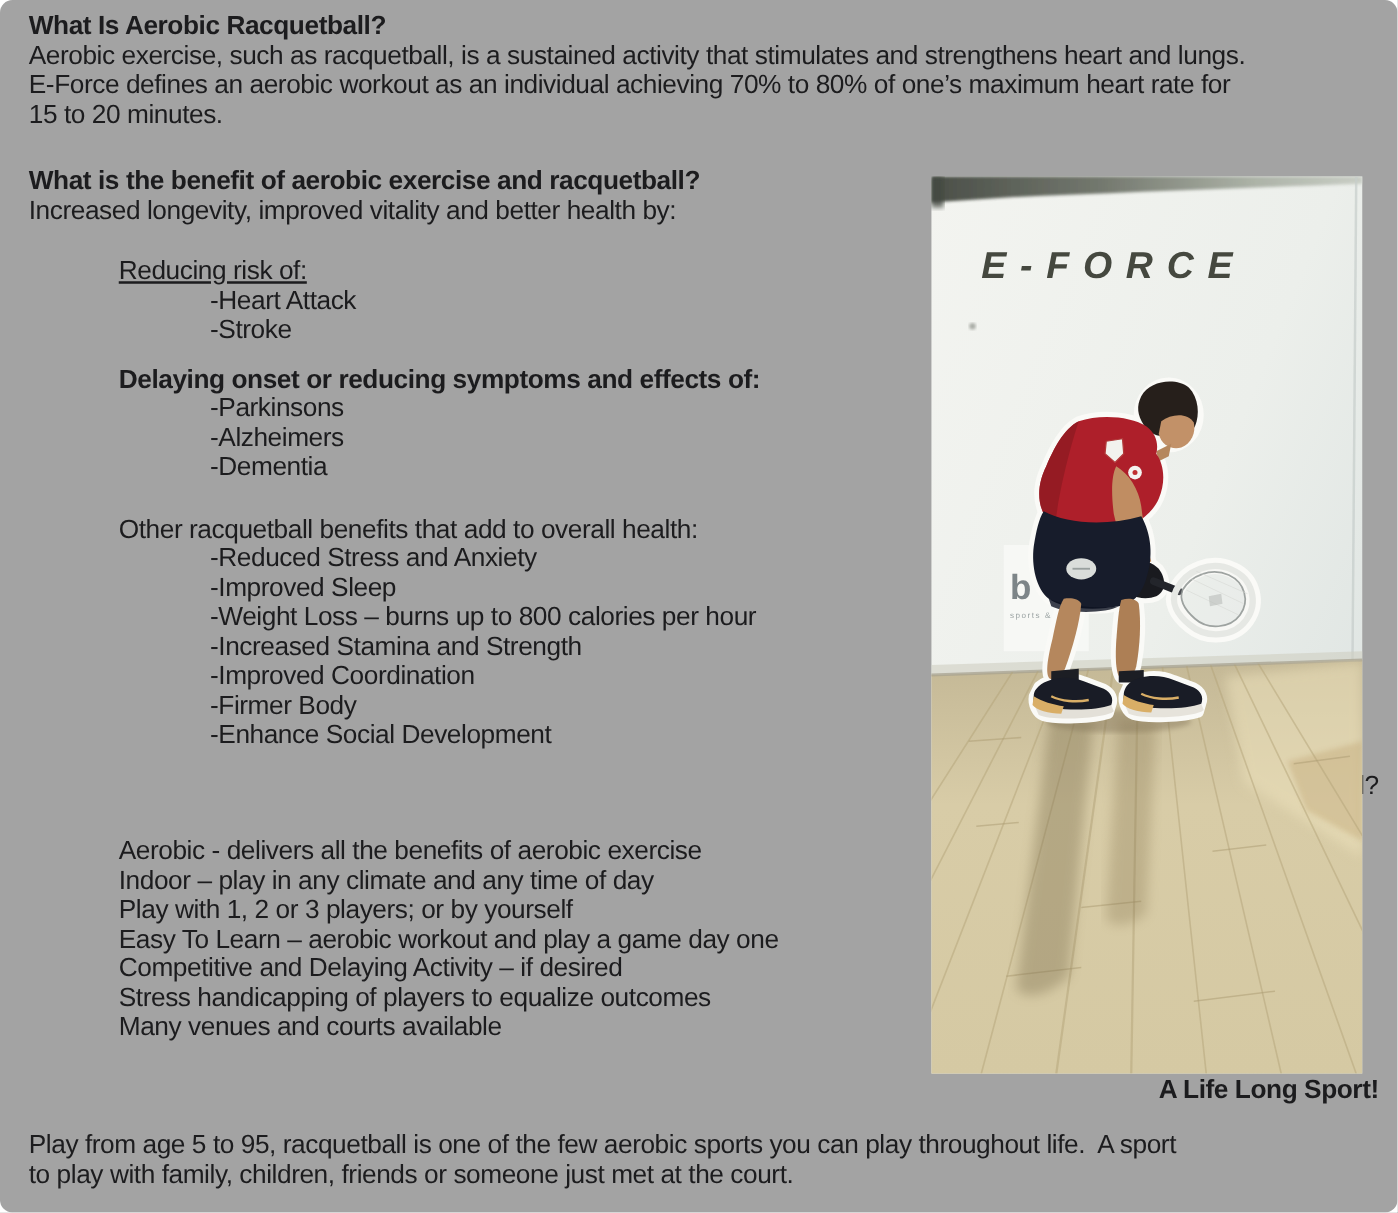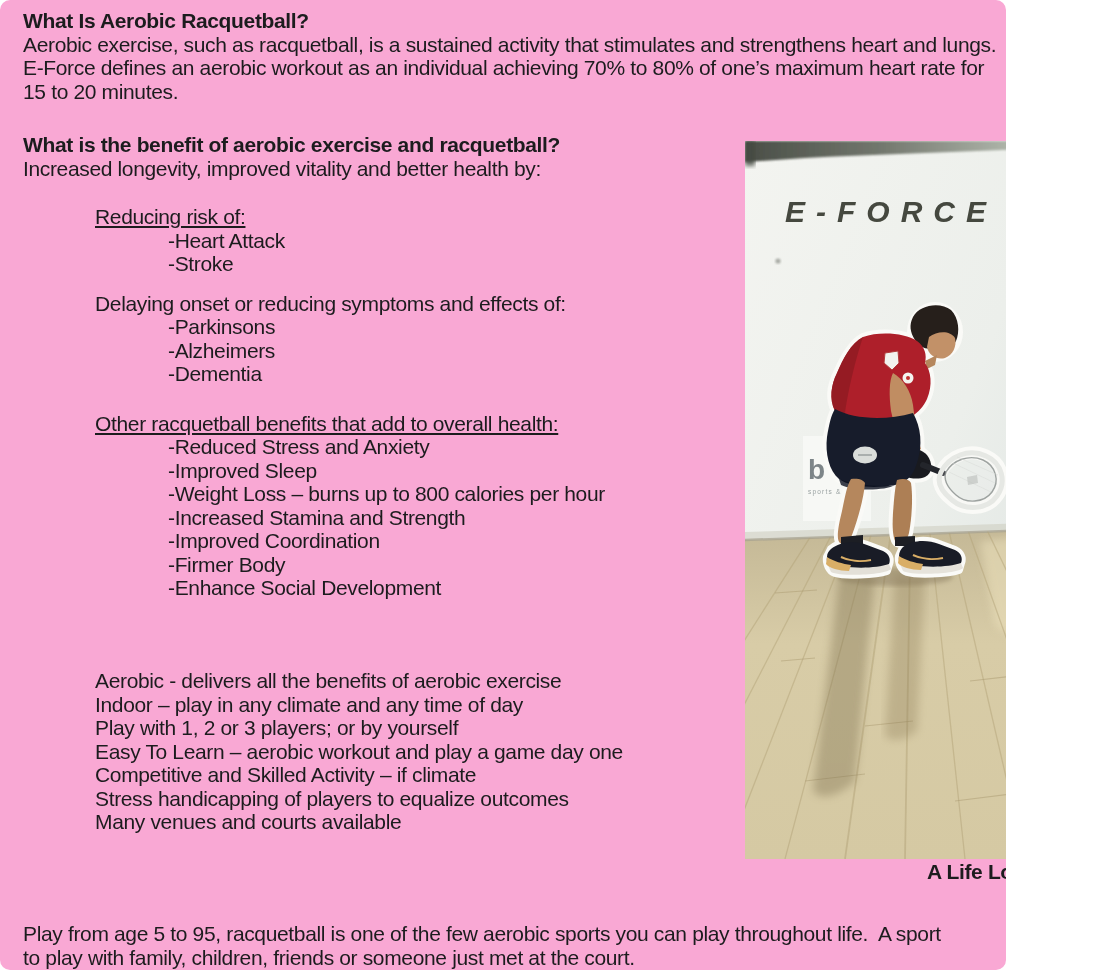--- a/index.html
+++ b/index.html
@@ -1,38 +1,38 @@
 <!DOCTYPE html>
 <html><head>
 <meta charset="utf-8">
 <style>
   html,body { margin:0; padding:0; background:#ffffff; }
   .page {
-    position:relative; width:1006px; height:970px;
-    background:#f9a8d4; border-radius:10px; overflow:hidden;
+    position:relative; width:1118px; height:970px;
+    background:#a3a3a3; border-radius:10px; overflow:hidden;
     font-family:"Liberation Sans", sans-serif;
     color:#1c1c1e;
   }
   .content {
     position:absolute; left:23px; top:9px; width:1080px;
     font-size:21px; line-height:23.5px; letter-spacing:-0.35px;
   }
   .line { white-space:pre; }
   .bold { font-weight:bold; }
   .h { font-weight:bold; white-space:pre; }
   .ind1 { margin-left:72px; }
   .ind2 { margin-left:145px; }
   .mt-h2  { margin-top:30px; }
   .mt-g1  { margin-top:25px;text-decoration:underline; }
-  .mt-g2  { margin-top:16px; }
-  .mt-g3  { margin-top:26px;text-decoration:underline; }
+  .mt-g2  { margin-top:16px;font-weight:bold; }
+  .mt-g3  { margin-top:26px; }
   .mt-h3  { margin-top:17px;text-align:right; }
   .mt-why { margin-top:29px; }
   .mt-h4  { margin-top:26px;text-align:right; }
-  .mt-p5  { margin-top:39px; }
+  .mt-p5  { margin-top:21px; }
   .photo {
     position:absolute; left:745px; top:141px; width:345px; height:718px;
   }
   .photo svg { display:block; width:100%; height:100%; }
   
   .halo path, .halo ellipse, .halo circle { stroke:#fafaf7; stroke-width:8px; stroke-linejoin:round; stroke-linecap:round; fill:#fafaf7; }
   .halo .ring { fill:none; stroke-width:13px; }
   .logo-text { font-family:"Liberation Sans", sans-serif; font-weight:bold; font-style:italic; }
   .sign-text { font-family:"Liberation Sans", sans-serif; }
 </style>
@@ -68,21 +68,21 @@
     <div class="line ind2">-Improved Coordination</div>
     <div class="line ind2">-Firmer Body</div>
     <div class="line ind2">-Enhance Social Development</div>
 
     <div class="line mt-h3"><span class="bold">Why Racquetball</span><span>?</span></div>
 
     <div class="line ind1 mt-why">Aerobic - delivers all the benefits of aerobic exercise</div>
     <div class="line ind1">Indoor – play in any climate and any time of day</div>
     <div class="line ind1">Play with 1, 2 or 3 players; or by yourself</div>
     <div class="line ind1">Easy To Learn – aerobic workout and play a game day one</div>
-    <div class="line ind1">Competitive and Skilled Activity – if climate</div>
+    <div class="line ind1">Competitive and Delaying Activity – if desired</div>
     <div class="line ind1">Stress handicapping of players to equalize outcomes</div>
     <div class="line ind1">Many venues and courts available</div>
 
     <div class="h mt-h4">A Life Long Sport!</div>
     <div class="line mt-p5">Play from age 5 to 95, racquetball is one of the few aerobic sports you can play throughout life.  A sport</div>
     <div class="line">to play with family, children, friends or someone just met at the court.</div>
 
   </div>
 
   <div class="photo">

